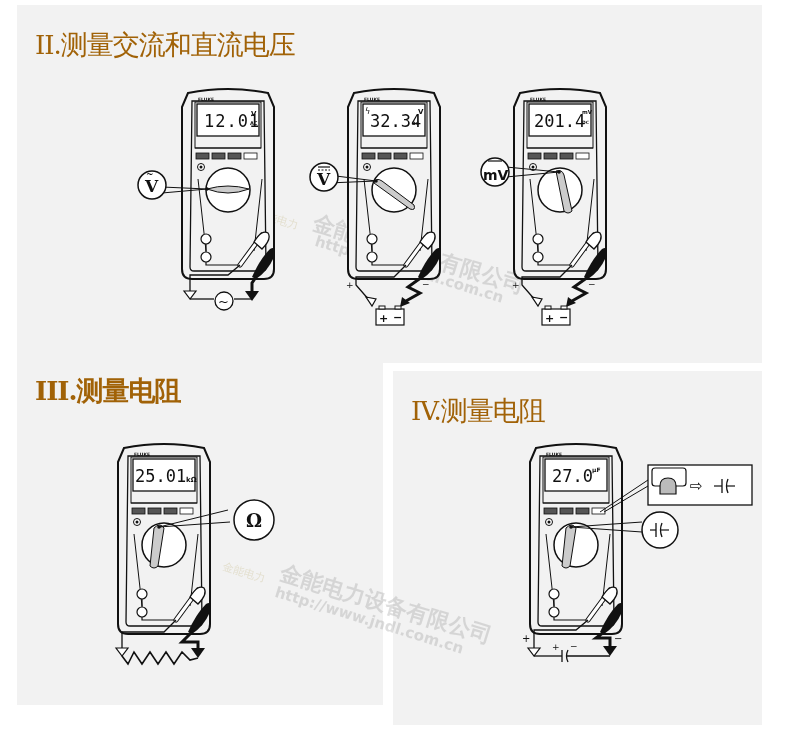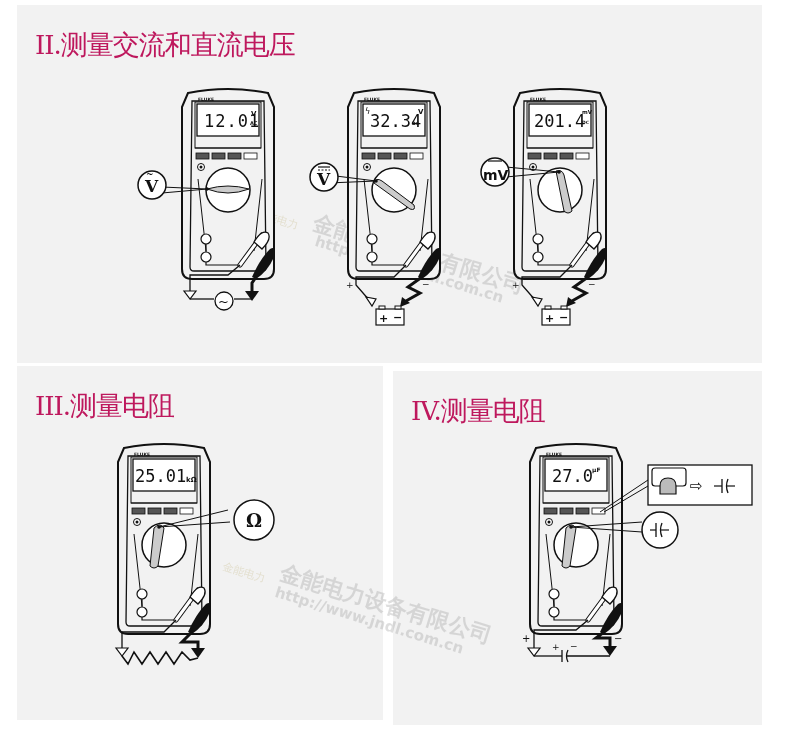--- a/index.html
+++ b/index.html
@@ -1,21 +1,21 @@
 <!DOCTYPE html>
 <html><head>
 <meta charset="utf-8">
 <style>
   html,body{margin:0;padding:0;background:#ffffff;}
   body{width:785px;height:729px;position:relative;overflow:hidden;font-family:"DejaVu Sans",sans-serif;}
   .panel{position:absolute;background:#f2f2f2;}
   #p-top{left:17px;top:5px;width:745px;height:358px;}
-  #p-res{left:17px;top:366px;width:366px;height:354px;}
+  #p-res{left:17px;top:351px;width:366px;height:354px;font-weight:bold;}
   #p-cap{left:393px;top:371px;width:369px;height:354px;}
-  .title{position:absolute;font-family:"DejaVu Sans",sans-serif;font-size:27px;color:#be185d;letter-spacing:-1px;white-space:nowrap;}
+  .title{position:absolute;font-family:"DejaVu Sans",sans-serif;font-size:27px;color:#a16207;letter-spacing:-1px;white-space:nowrap;}
   .title .num{font-family:"DejaVu Serif",serif;font-size:26px;}
   #t-top{left:18px;top:22px;}
   #t-res{left:18px;top:22px;}
   #t-cap{left:18px;top:22px;}
   svg{position:absolute;left:0;top:0;overflow:visible;}
   .lcd{font-family:"DejaVu Sans Mono",monospace;}
   .wm{position:absolute;color:rgba(160,160,160,0.35);font-weight:bold;transform:rotate(17deg);transform-origin:left top;white-space:nowrap;pointer-events:none;}
   .wm1{left:318px;top:208px;font-size:22px;}
   .wm2{left:318px;top:232px;font-size:15px;}
   .wm3{left:285px;top:558px;font-size:22px;}

